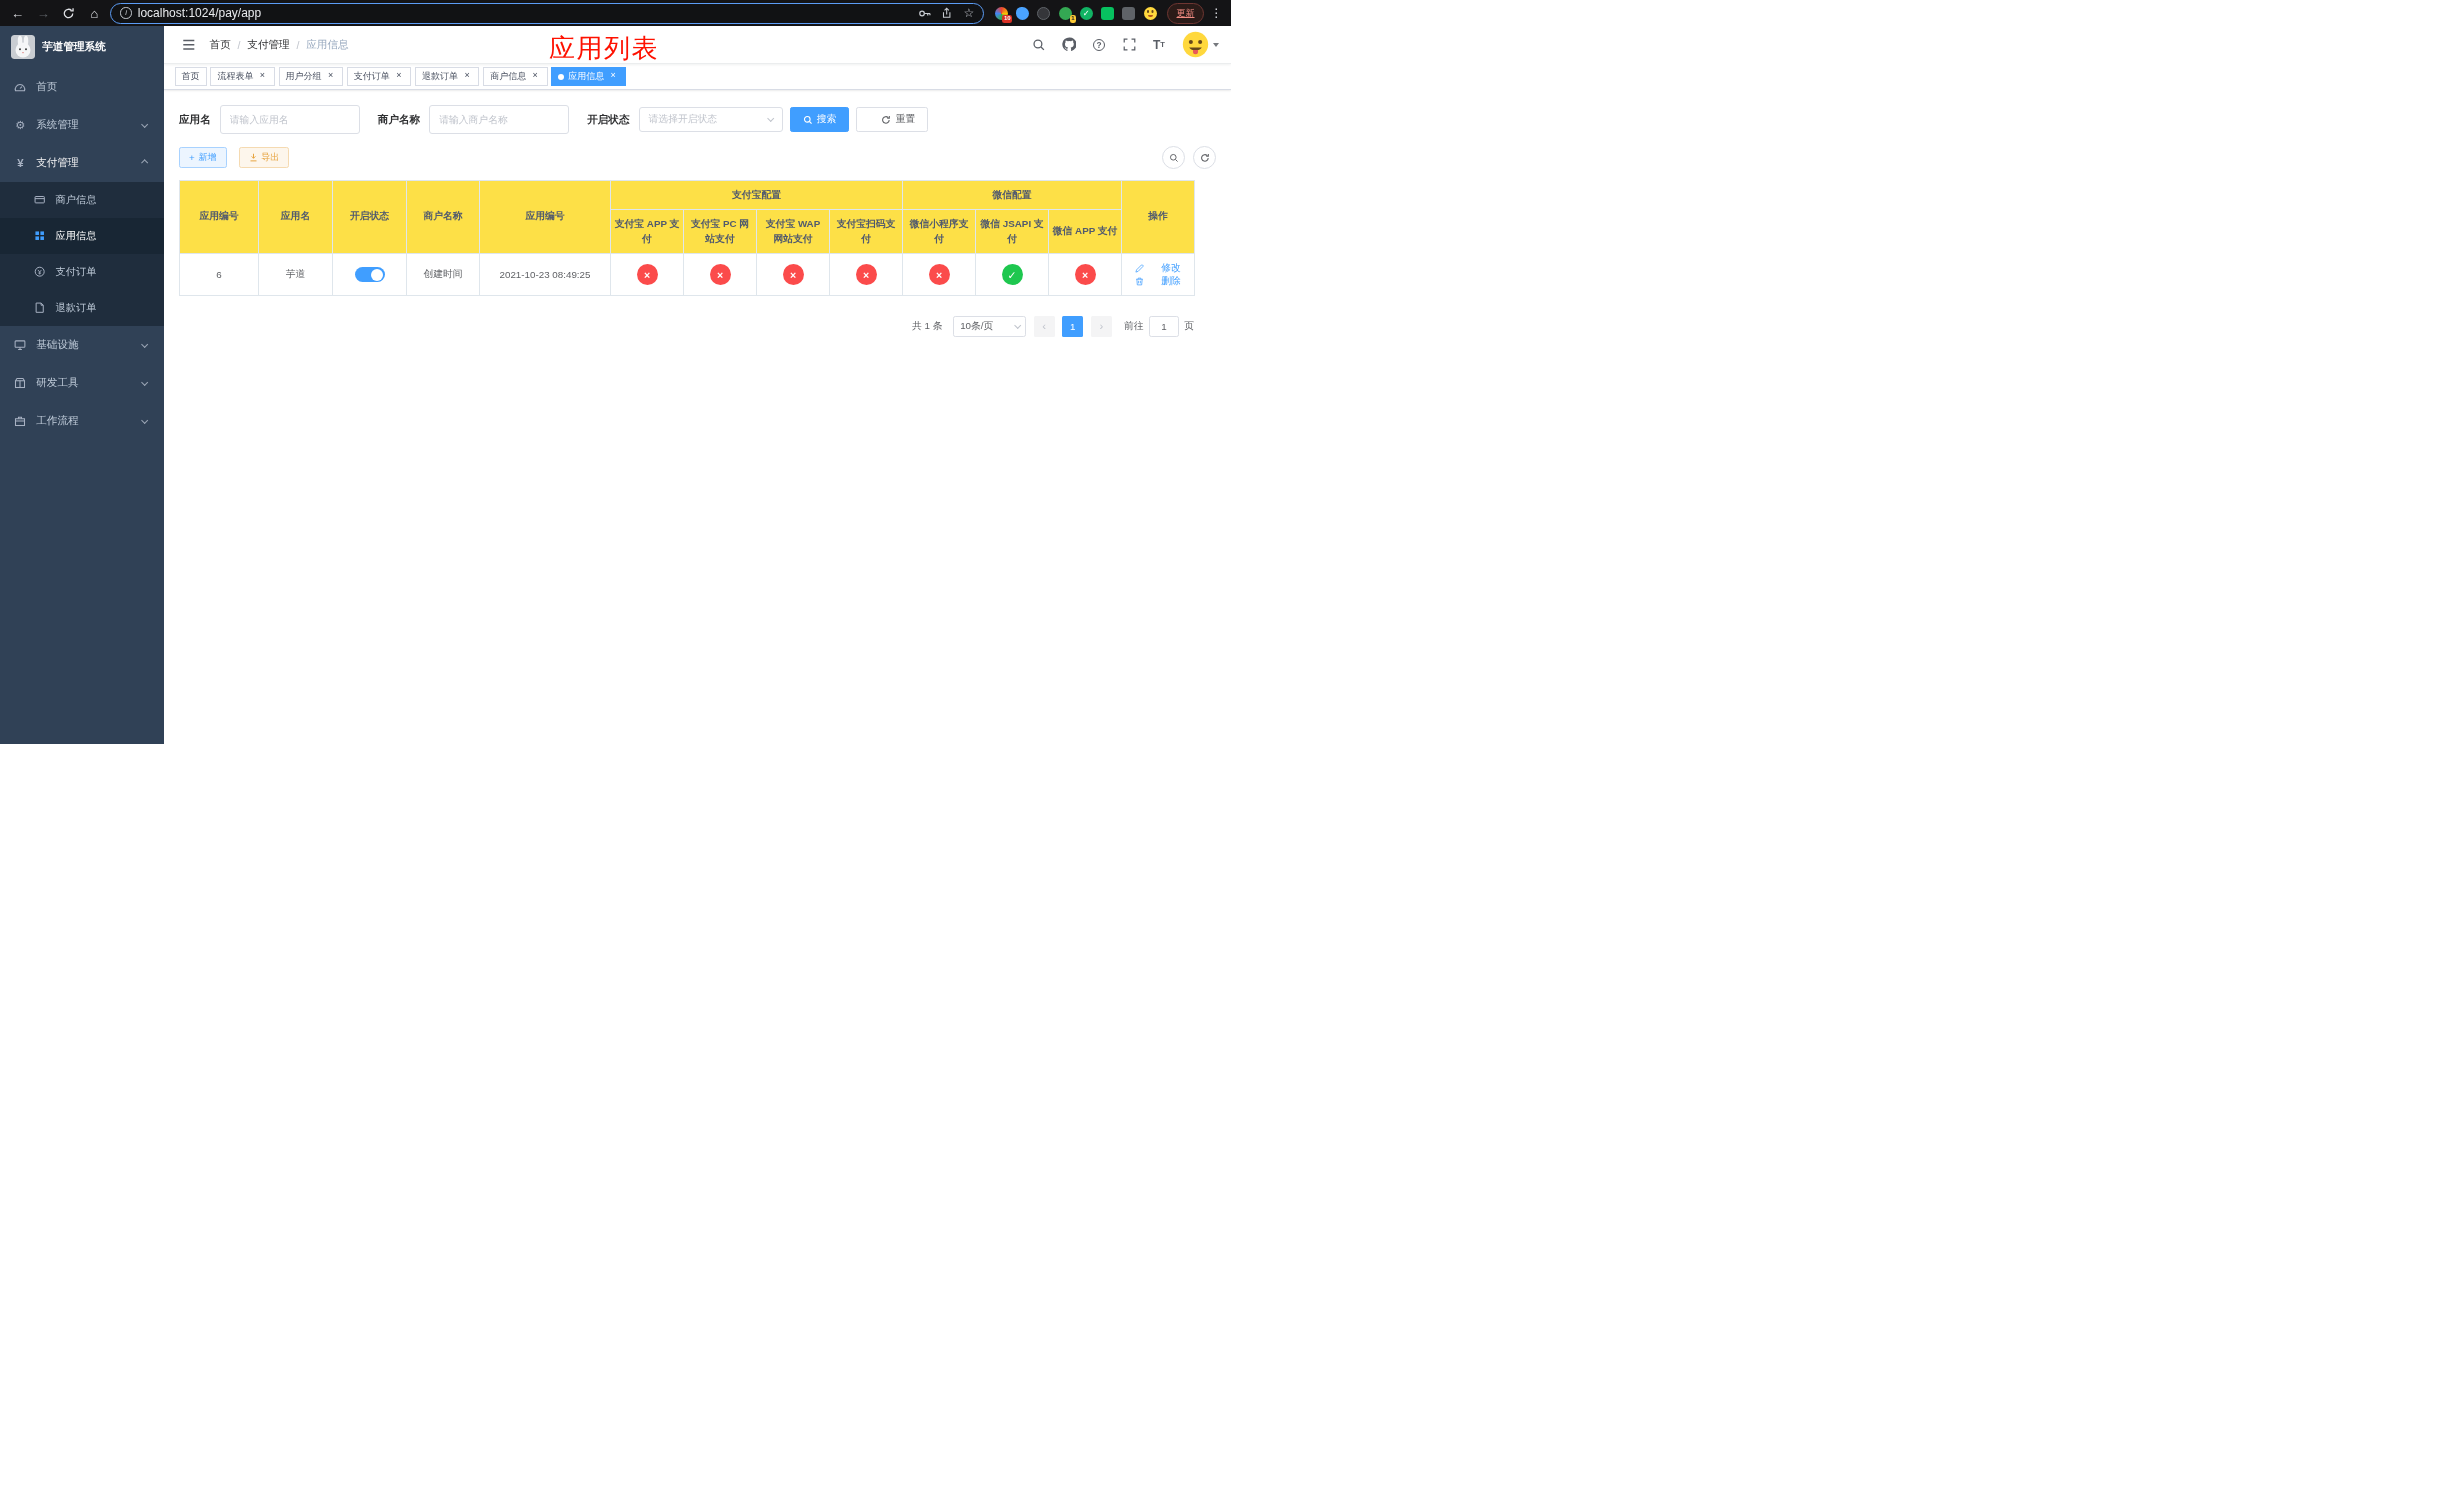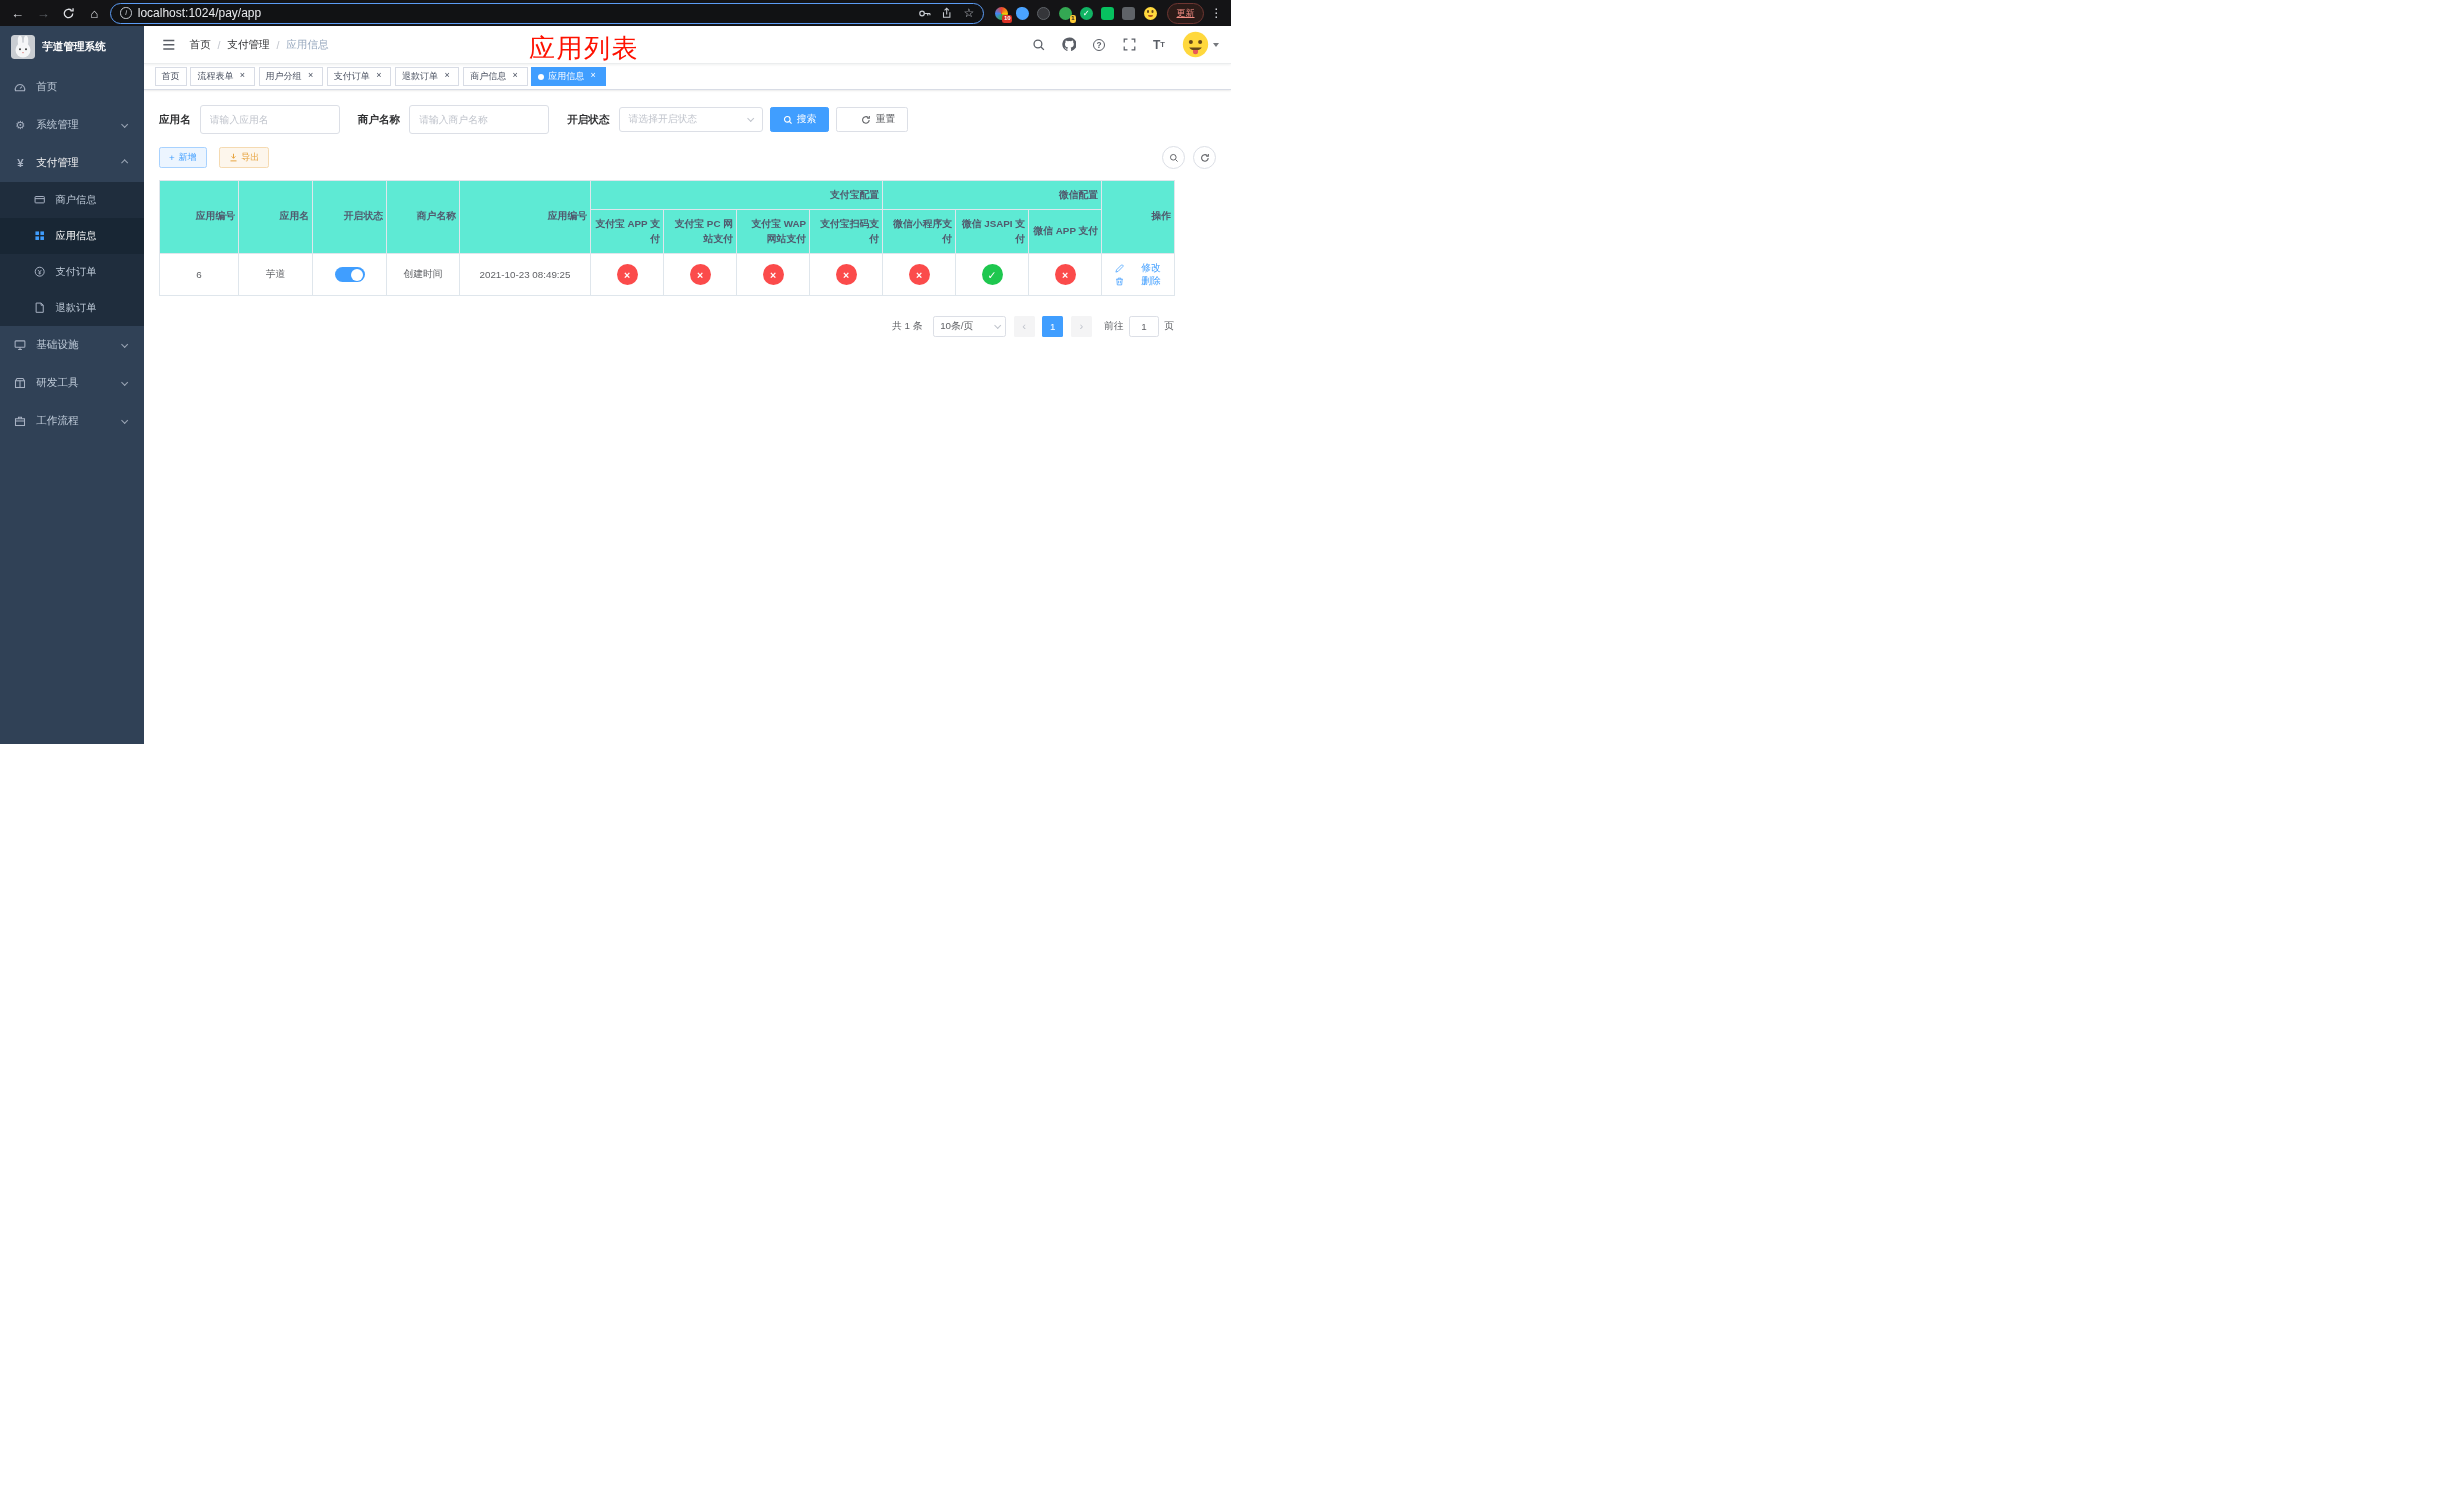--- a/index.html
+++ b/index.html
@@ -30,21 +30,21 @@
   .ext.face { background:#ffd83d; }
   .ext.face:before { content:""; position:absolute; left:3px; top:3.8px; width:2.3px; height:2.3px; background:#66471b; border-radius:50%; box-shadow:4.5px 0 0 #66471b; }
   .ext.face:after { content:""; position:absolute; left:3.8px; bottom:2.3px; width:5.3px; height:2.3px; background:#b3541e; border-radius:0 0 3px 3px; }
   .update-pill { flex:none; border:0.8px solid #6e3632; background:#2b1b18; color:#f28b82; font-size:9px; padding:3px 8.3px; border-radius:756px; cursor:pointer;text-decoration:underline; }
   .kebab { color:#dfe1e5; font-size:12px; letter-spacing:0; width:13.6px; text-align:center; cursor:pointer; flex:none; }
 
   
   .body-row { display:flex; height:719px; }
 
   
-  .sidebar { width:144px; background:#304156; flex:none; overflow:hidden; }
+  .sidebar { width:164px; background:#304156; flex:none; overflow:hidden; }
   .logo-row { height:42px; display:flex; align-items:center; gap:7.6px; padding:0 10.6px; }
   .logo-img { width:24px; height:24px; border-radius:3px; overflow:hidden; flex:none; }
   .logo-title { color:#fff; font-size:10.6px; font-weight:bold; white-space:nowrap; }
   .menu-item { height:38px; display:flex; align-items:center; gap:9px; padding:0 13.6px; color:#bfcbd9; font-size:10.6px; cursor:pointer; }
   .menu-item .mi-icon { width:13.6px; display:flex; justify-content:center; color:#a7b1c2; font-size:11.4px; flex:none; }
   .menu-item .mi-label { flex:1; white-space:nowrap; }
   .menu-chev { width:5.3px; height:5.3px; border-right:1.1px solid #9aa5b5; border-bottom:1.1px solid #9aa5b5; transform:rotate(45deg); margin-right:3px; flex:none; }
   .menu-chev.up { transform:rotate(-135deg); }
   .menu-item.parent-active { color:#f4f4f5; }
   .submenu { background:#1f2d3d; }
@@ -93,21 +93,21 @@
   .toolbar-row { display:flex; align-items:center; margin-bottom:10.6px; }
   .btn-mini { height:21px; padding:0 9px; font-size:9px; border-radius:2.3px; display:inline-flex; align-items:center; gap:3.8px; cursor:pointer; }
   .btn-plain-primary { background:#ecf5ff; border:0.8px solid #a8d2ff; color:var(--primary,#409eff); }
   .btn-plain-warning { background:#fdf6ec; border:0.8px solid #f5dab1; color:var(--warning,#e6a23c); margin-left:12px; }
   .toolbar-right { margin-left:auto; display:flex; gap:7.6px; }
   .circle-btn { width:23px; height:23px; border-radius:50%; border:0.8px solid #dcdfe6; background:#fff; display:flex; align-items:center; justify-content:center; color:#606266; cursor:pointer; }
 
   
   table.grid { border-collapse:collapse; width:1015px; table-layout:fixed; }
   .grid th, .grid td { border:0.8px solid #dfe6ec; text-align:center; vertical-align:middle; }
-  .grid th { background:#5eead4; color:#515a6e; font-size:9.8px; font-weight:700; padding:6.8px 3px; line-height:1.5;text-align:right; }
+  .grid th { background:#fde047; color:#515a6e; font-size:9.8px; font-weight:700; padding:6.8px 3px; line-height:1.5; }
   .grid thead tr.group-row th { height:29.5px; }
   .grid td { color:#606266; font-size:9.8px; height:42px; background:#fff; }
   .status-dot { width:21px; height:21px; border-radius:50%; display:inline-flex; align-items:center; justify-content:center; color:#fff; font-size:10.6px; font-weight:bold; }
   .status-dot.is-no { background:var(--danger,#fb4b4b); }
   .status-dot.is-yes { background:var(--success,#1ec74f); }
   .switch { width:30px; height:15px; border-radius:7.6px; background:#dcdfe6; position:relative; display:inline-block; cursor:pointer; vertical-align:middle; }
   .switch.on { background:var(--primary,#409eff); }
   .switch .knob { position:absolute; top:1.5px; left:1.5px; width:12px; height:12px; background:#fff; border-radius:50%; transition:left .1s; }
   .switch.on .knob { left:16.7px; }
   .op-link { color:var(--primary,#409eff); font-size:9.8px; display:inline-flex; align-items:center; gap:17px; margin:0 3.8px; cursor:pointer; }

